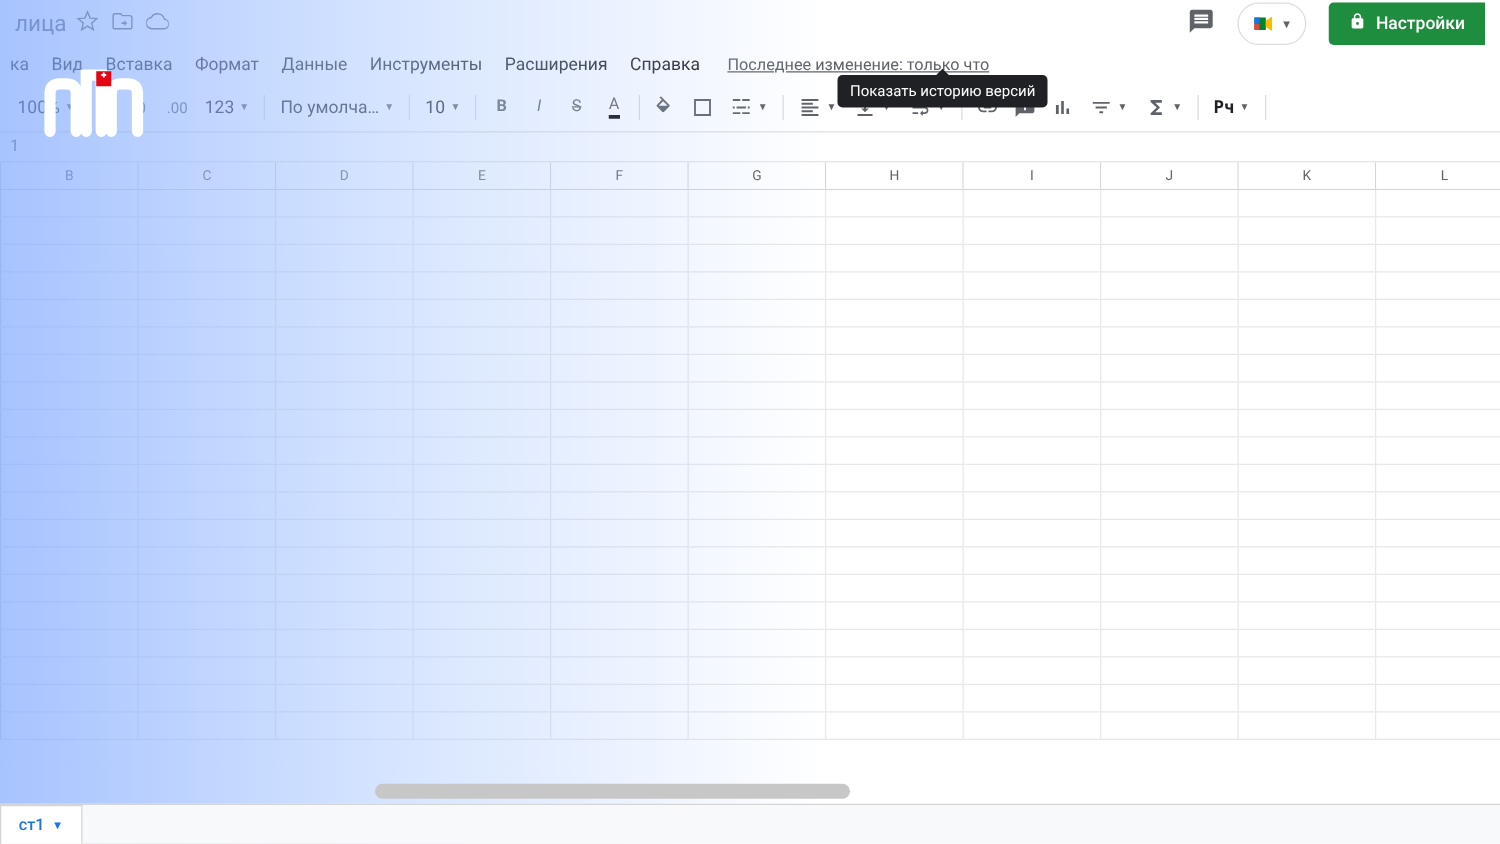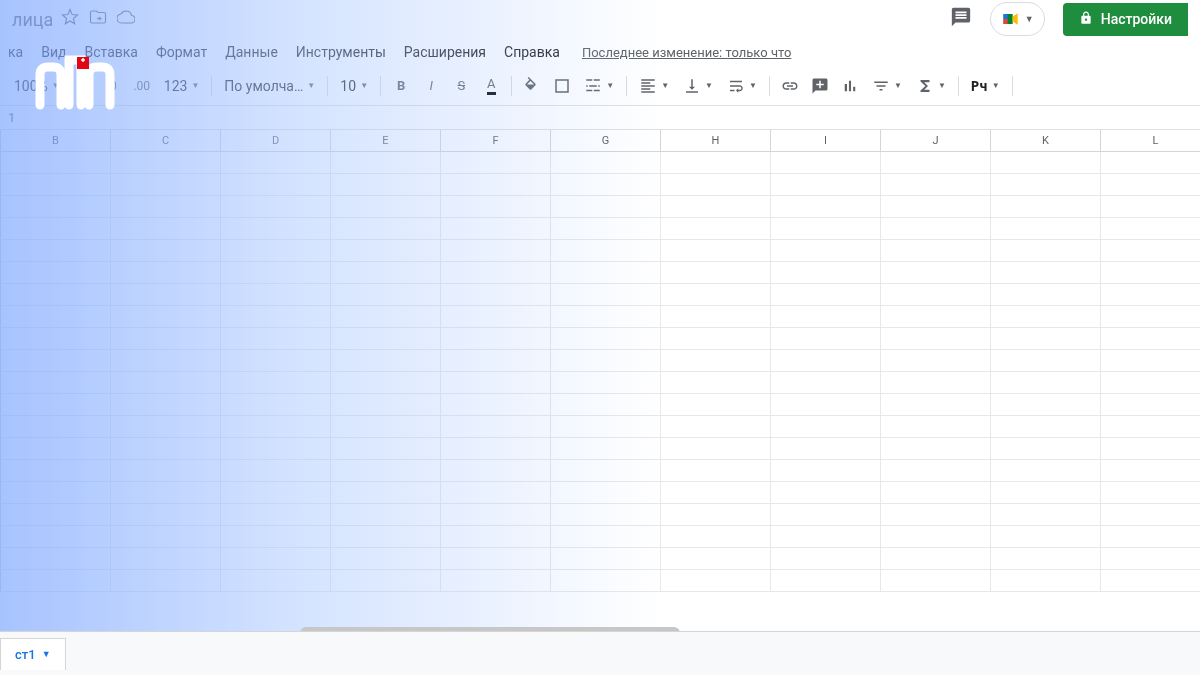--- a/index.html
+++ b/index.html
@@ -178,21 +178,21 @@
   top: 55px;
   left: 35px;
   z-index: 6;
   pointer-events: none;
 }
 .sheet-tabs {
   position: absolute;
   bottom: 0;
   left: 0;
   right: 0;
-  height: 44px;
+  height: 32px;
   border-top: 1px solid #d5d5d5;
   background: #f8f9fa;
   display: flex;
   align-items: center;
   padding-left: 0;
   z-index: 7;
 }
 .sheet-tab {
   background: #fff;
   border: 1px solid #d5d5d5;
@@ -278,20 +278,21 @@
 <div class="menubar">
   <span class="menu-item">ка</span>
   <span class="menu-item">Вид</span>
   <span class="menu-item">Вставка</span>
   <span class="menu-item">Формат</span>
   <span class="menu-item">Данные</span>
   <span class="menu-item">Инструменты</span>
   <span class="menu-item">Расширения</span>
   <span class="menu-item">Справка</span>
   <span class="last-edit">Последнее изменение: только что</span>
+  <div class="tooltip">Показать историю версий</div>
 </div>
 
 <div class="toolbar">
   <div class="tb-item tb-dd">
     <span class="tb-text">100%</span>
       <span class="caret">▼</span>
   </div>
   <div class="tb-item">
       <span class="tb-text">%</span>
     </div>

